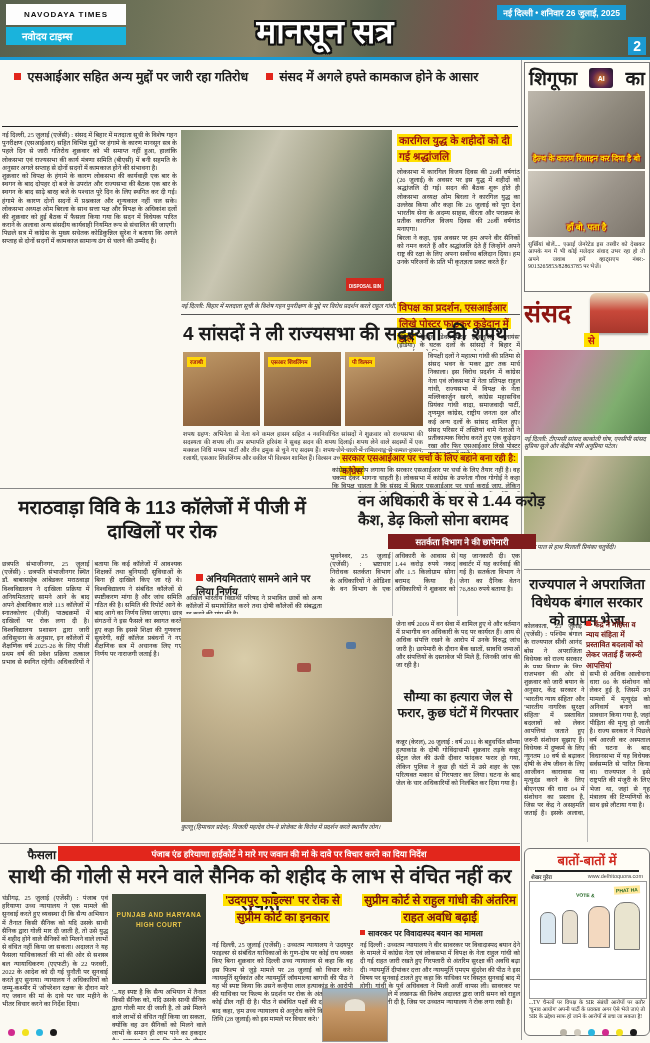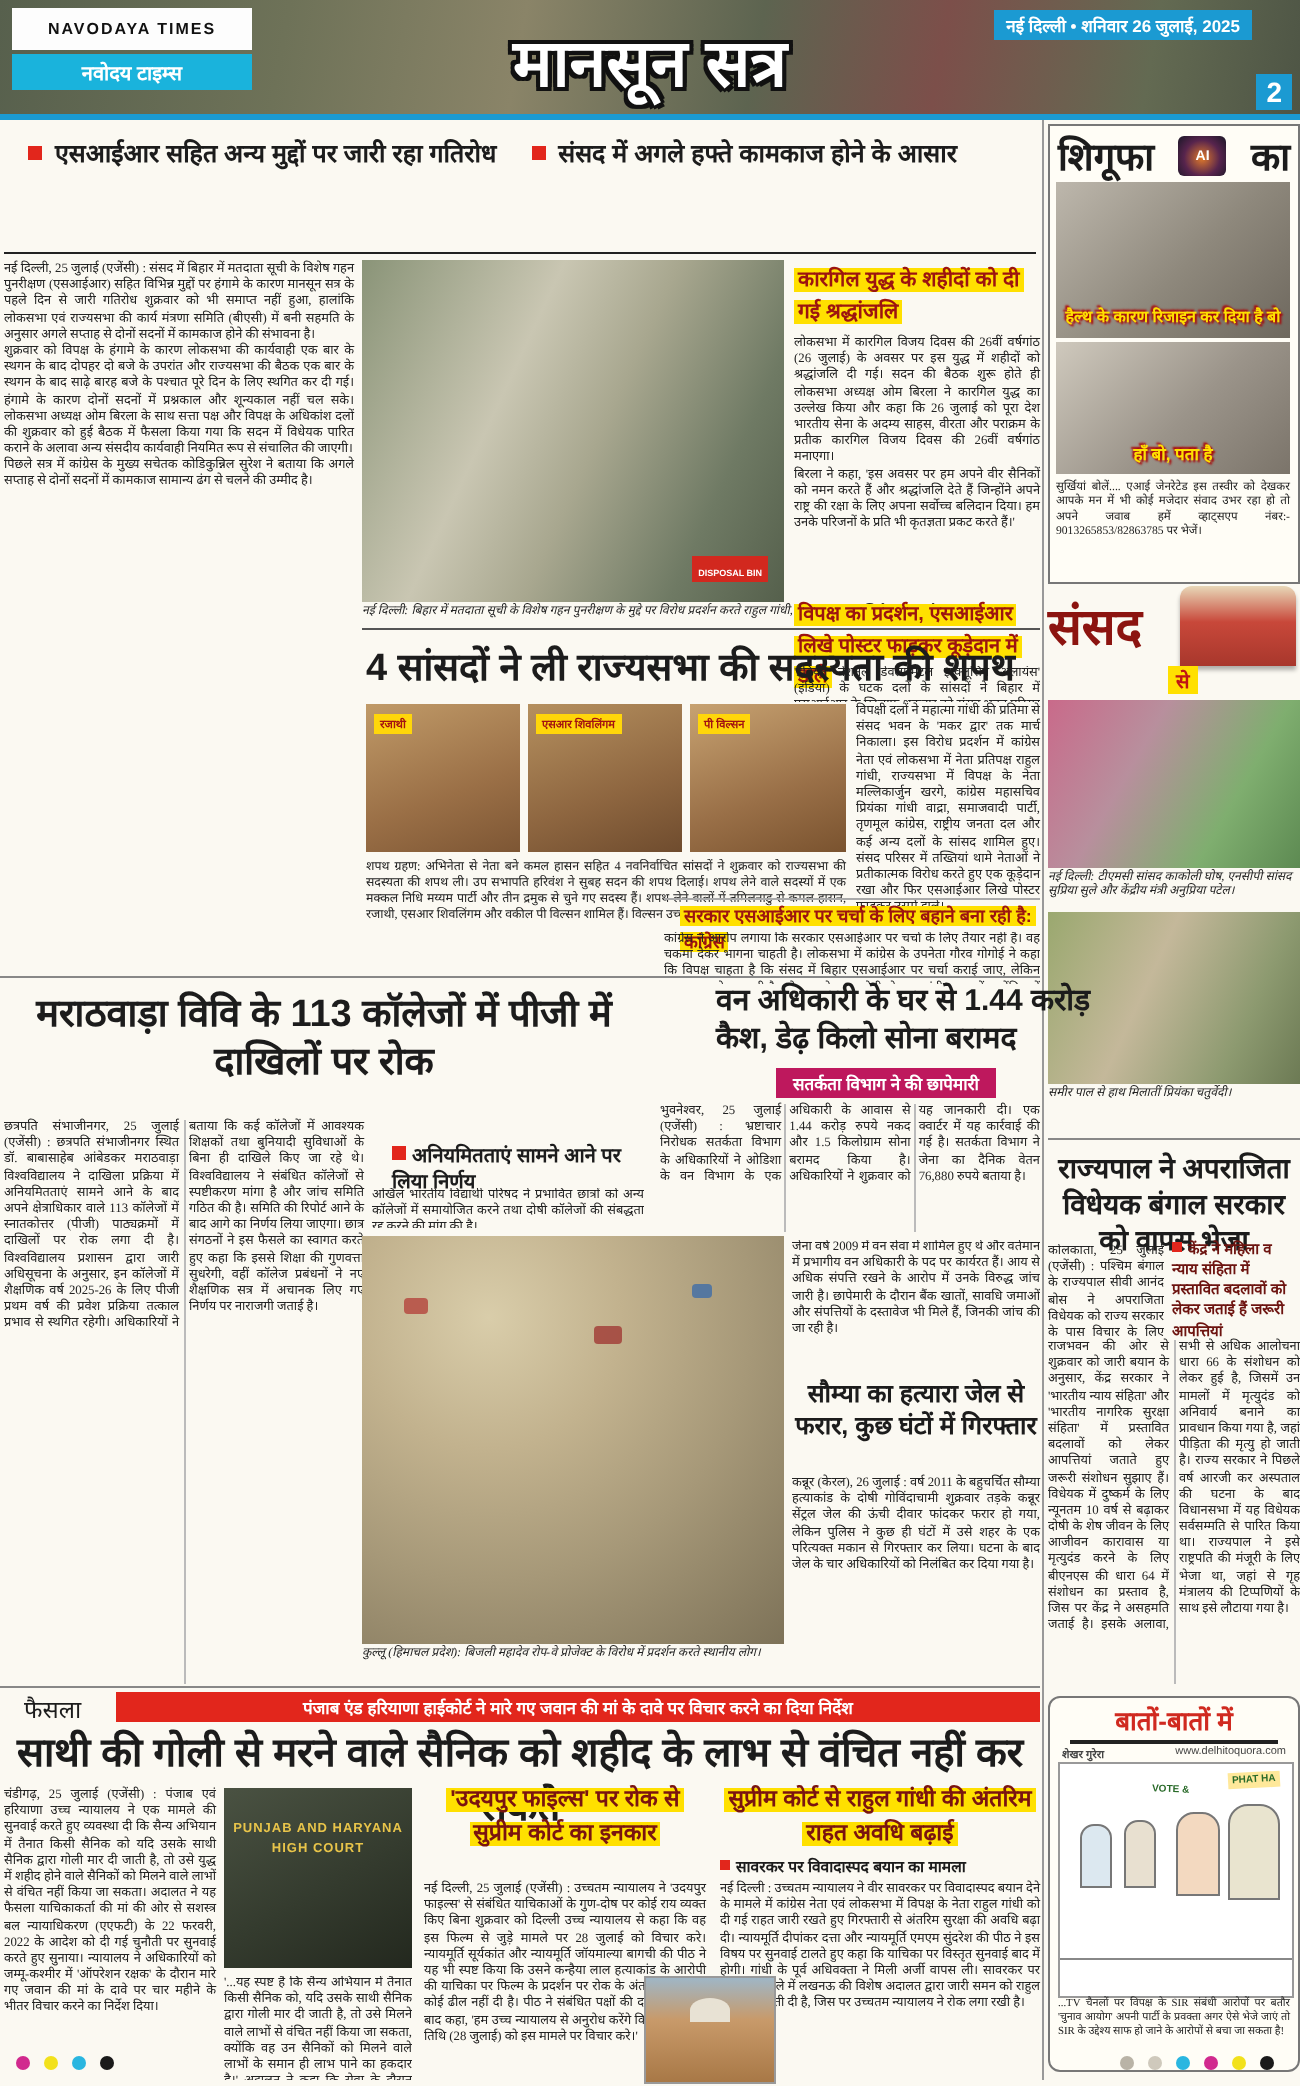--- a/index.html
+++ b/index.html
@@ -24,21 +24,21 @@
 </style>
 </head>
 <body>
 
 <div class="page">
 
   <div class="abs" style="left:0;top:0;width:650px;height:57px;border-bottom:3px solid #1b9ad2;
               background:linear-gradient(100deg,#57604d 0%,#6e7258 22%,#8a8468 40%,#5d6450 58%,#7c4f4a 72%,#636a52 88%,#4e5545 100%);">
     <div class="abs" style="left:6px;top:4px;width:120px;height:46px;">
       <div class="sans" style="background:#fdfdfd;color:#111;font-size:8px;font-weight:bold;text-align:center;padding:6px 0;letter-spacing:1px;">NAVODAYA TIMES</div>
-      <div class="sans" style="background:#1ab3dc;color:#fff;font-size:10px;font-weight:bold;text-align:center;padding:2px 0;margin-top:2px;">नवोदय टाइम्स</div>
+      <div class="sans" style="background:#1ab3dc;color:#fff;font-size:10px;font-weight:bold;padding:2px 16px;margin-top:2px;">नवोदय टाइम्स</div>
     </div>
     <div class="abs sans" style="left:0;top:8px;width:650px;text-align:center;font-size:33px;font-weight:bold;color:#fff;
               text-shadow:-2px 0 #111,2px 0 #111,0 -2px #111,0 2px #111,2px 2px #111,-2px 2px #111,2px -2px #111,-2px -2px #111;">मानसून सत्र</div>
     <div class="abs sans" style="right:24px;top:5px;background:#1b9ad2;color:#fff;font-size:8.5px;font-weight:bold;padding:2px 6px;">नई दिल्ली • शनिवार 26 जुलाई, 2025</div>
     <div class="abs sans" style="right:4px;bottom:2px;background:#1b9ad2;color:#fff;font-size:14px;font-weight:bold;padding:1px 5px;">2</div>
   </div>
 
   <div class="abs sans" style="left:2px;top:62px;width:516px;height:64px;border-bottom:1.5px solid #222;">
     <div style="margin-top:6px;font-size:12.5px;font-weight:bold;padding-left:12px;">
       <span class="redsq"></span>
@@ -125,21 +125,21 @@
 
   <div class="hr" style="left:0;top:488px;width:520px;background:#888;"></div>
   <div class="abs sans" style="left:2px;top:496px;width:320px;font-size:19px;font-weight:bold;text-align:center;line-height:1.25;">मराठवाड़ा विवि के 113 कॉलेजों में पीजी में दाखिलों पर रोक</div>
   <div class="abs sans" style="left:196px;top:572px;width:126px;font-size:10px;font-weight:bold;line-height:1.3;">
     <span class="redsq"></span><span>अनियमितताएं सामने आने पर लिया निर्णय</span>
   </div>
   <div class="abs body-txt cols2" style="left:2px;top:560px;width:180px;height:282px;">छत्रपति संभाजीनगर, 25 जुलाई (एजेंसी) : छत्रपति संभाजीनगर स्थित डॉ. बाबासाहेब आंबेडकर मराठवाड़ा विश्वविद्यालय ने दाखिला प्रक्रिया में अनियमितताएं सामने आने के बाद अपने क्षेत्राधिकार वाले 113 कॉलेजों में स्नातकोत्तर (पीजी) पाठ्यक्रमों में दाखिलों पर रोक लगा दी है। विश्वविद्यालय प्रशासन द्वारा जारी अधिसूचना के अनुसार, इन कॉलेजों में शैक्षणिक वर्ष 2025-26 के लिए पीजी प्रथम वर्ष की प्रवेश प्रक्रिया तत्काल प्रभाव से स्थगित रहेगी। अधिकारियों ने बताया कि कई कॉलेजों में आवश्यक शिक्षकों तथा बुनियादी सुविधाओं के बिना ही दाखिले किए जा रहे थे। विश्वविद्यालय ने संबंधित कॉलेजों से स्पष्टीकरण मांगा है और जांच समिति गठित की है। समिति की रिपोर्ट आने के बाद आगे का निर्णय लिया जाएगा। छात्र संगठनों ने इस फैसले का स्वागत करते हुए कहा कि इससे शिक्षा की गुणवत्ता सुधरेगी, वहीं कॉलेज प्रबंधनों ने नए शैक्षणिक सत्र में अचानक लिए गए निर्णय पर नाराजगी जताई है।</div>
   <div class="abs body-txt" style="left:186px;top:594px;width:136px;height:20px;overflow:hidden;">अखिल भारतीय विद्यार्थी परिषद ने प्रभावित छात्रों को अन्य कॉलेजों में समायोजित करने तथा दोषी कॉलेजों की संबद्धता रद्द करने की मांग की है।</div>
 
   <div class="abs sans" style="left:330px;top:492px;width:190px;font-size:15px;font-weight:bold;line-height:1.25;margin-left:28px;">वन अधिकारी के घर से 1.44 करोड़ कैश, डेढ़ किलो सोना बरामद</div>
-  <div class="abs sans" style="left:388px;top:534px;width:110px;background:#be185d;color:#fff;font-size:8.5px;
+  <div class="abs sans" style="left:388px;top:534px;width:148px;background:#7f1d1d;color:#fff;font-size:8.5px;
         font-weight:bold;text-align:center;padding:2px 0;">सतर्कता विभाग ने की छापेमारी</div>
   <div class="abs body-txt cols3" style="left:330px;top:552px;width:190px;height:64px;">भुवनेश्वर, 25 जुलाई (एजेंसी) : भ्रष्टाचार निरोधक सतर्कता विभाग के अधिकारियों ने ओडिशा के वन विभाग के एक अधिकारी के आवास से 1.44 करोड़ रुपये नकद और 1.5 किलोग्राम सोना बरामद किया है। अधिकारियों ने शुक्रवार को यह जानकारी दी। एक क्वार्टर में यह कार्रवाई की गई है। सतर्कता विभाग ने जेना का दैनिक वेतन 76,880 रुपये बताया है।</div>
   <div class="abs body-txt" style="left:396px;top:620px;width:124px;height:66px;overflow:hidden;">जेना वर्ष 2009 में वन सेवा में शामिल हुए थे और वर्तमान में प्रभागीय वन अधिकारी के पद पर कार्यरत हैं। आय से अधिक संपत्ति रखने के आरोप में उनके विरुद्ध जांच जारी है। छापेमारी के दौरान बैंक खातों, सावधि जमाओं और संपत्तियों के दस्तावेज भी मिले हैं, जिनकी जांच की जा रही है।</div>
 
   <div class="abs sans" style="left:396px;top:690px;width:124px;font-size:12.5px;font-weight:bold;text-align:center;line-height:1.25;">सौम्या का हत्यारा जेल से फरार, कुछ घंटों में गिरफ्तार</div>
   <div class="abs body-txt" style="left:396px;top:738px;width:124px;height:96px;">कन्नूर (केरल), 26 जुलाई : वर्ष 2011 के बहुचर्चित सौम्या हत्याकांड के दोषी गोविंदाचामी शुक्रवार तड़के कन्नूर सेंट्रल जेल की ऊंची दीवार फांदकर फरार हो गया, लेकिन पुलिस ने कुछ ही घंटों में उसे शहर के एक परित्यक्त मकान से गिरफ्तार कर लिया। घटना के बाद जेल के चार अधिकारियों को निलंबित कर दिया गया है।</div>
 
   <div class="photo" style="left:181px;top:618px;width:211px;height:204px;
         background:radial-gradient(circle at 30% 20%,#d9cdaa 0%,#c2b28e 30%,#a69878 60%,#7d7258 100%);">
     <div class="abs" style="left:10%;top:15%;width:12px;height:8px;background:#b4443c;opacity:.8;border-radius:2px;"></div>
@@ -150,21 +150,21 @@
 
   <div class="hr" style="left:524px;top:569px;width:126px;background:#888;"></div>
   <div class="abs sans" style="left:524px;top:575px;width:126px;font-size:14px;font-weight:bold;text-align:center;line-height:1.3;">राज्यपाल ने अपराजिता विधेयक बंगाल सरकार को वापस भेजा</div>
   <div class="abs body-txt" style="left:524px;top:622px;width:58px;height:46px;overflow:hidden;">कोलकाता, 25 जुलाई (एजेंसी) : पश्चिम बंगाल के राज्यपाल सीवी आनंद बोस ने अपराजिता विधेयक को राज्य सरकार के पास विचार के लिए वापस भेज दिया है।</div>
   <div class="abs sans" style="left:586px;top:620px;width:64px;font-size:7.5px;font-weight:bold;color:#6d1410;line-height:1.35;">
     <span class="redsq" style="width:5px;height:5px;"></span><span>केंद्र ने महिला व न्याय संहिता में प्रस्तावित बदलावों को लेकर जताई हैं जरूरी आपत्तियां</span>
   </div>
   <div class="abs body-txt cols2" style="left:524px;top:670px;width:126px;height:172px;">राजभवन की ओर से शुक्रवार को जारी बयान के अनुसार, केंद्र सरकार ने 'भारतीय न्याय संहिता' और 'भारतीय नागरिक सुरक्षा संहिता' में प्रस्तावित बदलावों को लेकर आपत्तियां जताते हुए जरूरी संशोधन सुझाए हैं। विधेयक में दुष्कर्म के लिए न्यूनतम 10 वर्ष से बढ़ाकर दोषी के शेष जीवन के लिए आजीवन कारावास या मृत्युदंड करने के लिए बीएनएस की धारा 64 में संशोधन का प्रस्ताव है, जिस पर केंद्र ने असहमति जताई है। इसके अलावा, सभी से अधिक आलोचना धारा 66 के संशोधन को लेकर हुई है, जिसमें उन मामलों में मृत्युदंड को अनिवार्य बनाने का प्रावधान किया गया है, जहां पीड़िता की मृत्यु हो जाती है। राज्य सरकार ने पिछले वर्ष आरजी कर अस्पताल की घटना के बाद विधानसभा में यह विधेयक सर्वसम्मति से पारित किया था। राज्यपाल ने इसे राष्ट्रपति की मंजूरी के लिए भेजा था, जहां से गृह मंत्रालय की टिप्पणियों के साथ इसे लौटाया गया है।</div>
 
   <div class="hr" style="left:0;top:843px;width:520px;background:#888;"></div>
-  <div class="abs sans" style="left:12px;top:846px;width:54px;font-size:12px;font-weight:normal;">फैसला</div>
+  <div class="abs sans" style="left:2px;top:846px;width:54px;font-size:12px;font-weight:bold;text-align:right;">फैसला</div>
   <div class="abs sans" style="left:58px;top:846px;width:462px;background:#e2261c;color:#fff;font-size:8.5px;
         font-weight:bold;text-align:center;padding:2px 0;">पंजाब एंड हरियाणा हाईकोर्ट ने मारे गए जवान की मां के दावे पर विचार करने का दिया निर्देश</div>
   <div class="abs sans" style="left:0;top:862px;width:520px;font-size:20px;font-weight:bold;text-align:center;">साथी की गोली से मरने वाले सैनिक को शहीद के लाभ से वंचित नहीं कर सकते</div>
   <div class="abs body-txt" style="left:2px;top:894px;width:106px;height:146px;">चंडीगढ़, 25 जुलाई (एजेंसी) : पंजाब एवं हरियाणा उच्च न्यायालय ने एक मामले की सुनवाई करते हुए व्यवस्था दी कि सैन्य अभियान में तैनात किसी सैनिक को यदि उसके साथी सैनिक द्वारा गोली मार दी जाती है, तो उसे युद्ध में शहीद होने वाले सैनिकों को मिलने वाले लाभों से वंचित नहीं किया जा सकता। अदालत ने यह फैसला याचिकाकर्ता की मां की ओर से सशस्त्र बल न्यायाधिकरण (एएफटी) के 22 फरवरी, 2022 के आदेश को दी गई चुनौती पर सुनवाई करते हुए सुनाया। न्यायालय ने अधिकारियों को जम्मू-कश्मीर में 'ऑपरेशन रक्षक' के दौरान मारे गए जवान की मां के दावे पर चार महीने के भीतर विचार करने का निर्देश दिया।</div>
   <div class="photo" style="left:112px;top:894px;width:94px;height:90px;
         background:linear-gradient(150deg,#4a5242 0%,#343b2e 55%,#23281e 100%);">
     <div class="abs sans" style="left:0;top:16px;width:100%;text-align:center;color:#e8c44a;font-size:6.5px;
           font-weight:bold;line-height:1.5;letter-spacing:.5px;">PUNJAB AND HARYANA HIGH COURT</div>
   </div>
   <div class="abs body-txt" style="left:112px;top:988px;width:94px;height:52px;overflow:hidden;">'...यह स्पष्ट है कि सैन्य अभियान में तैनात किसी सैनिक को, यदि उसके साथी सैनिक द्वारा गोली मार दी जाती है, तो उसे मिलने वाले लाभों से वंचित नहीं किया जा सकता, क्योंकि वह उन सैनिकों को मिलने वाले लाभों के समान ही लाभ पाने का हकदार है।' अदालत ने कहा कि सेवा के दौरान जान गंवाने वाले जवान के परिजनों को सम्मान देना राज्य का दायित्व है।</div>

